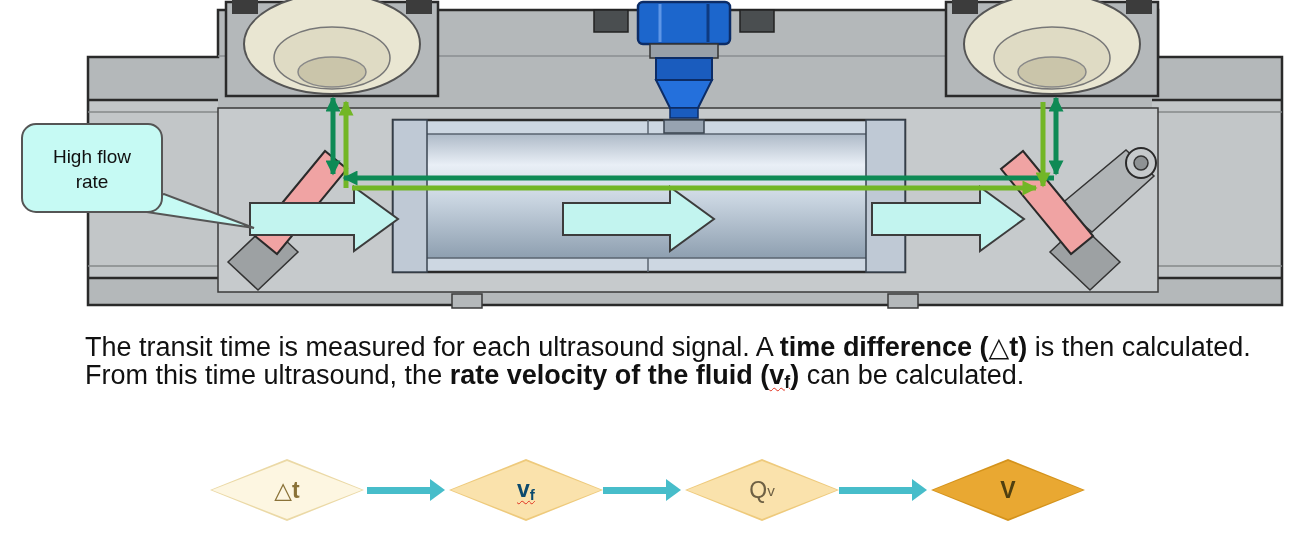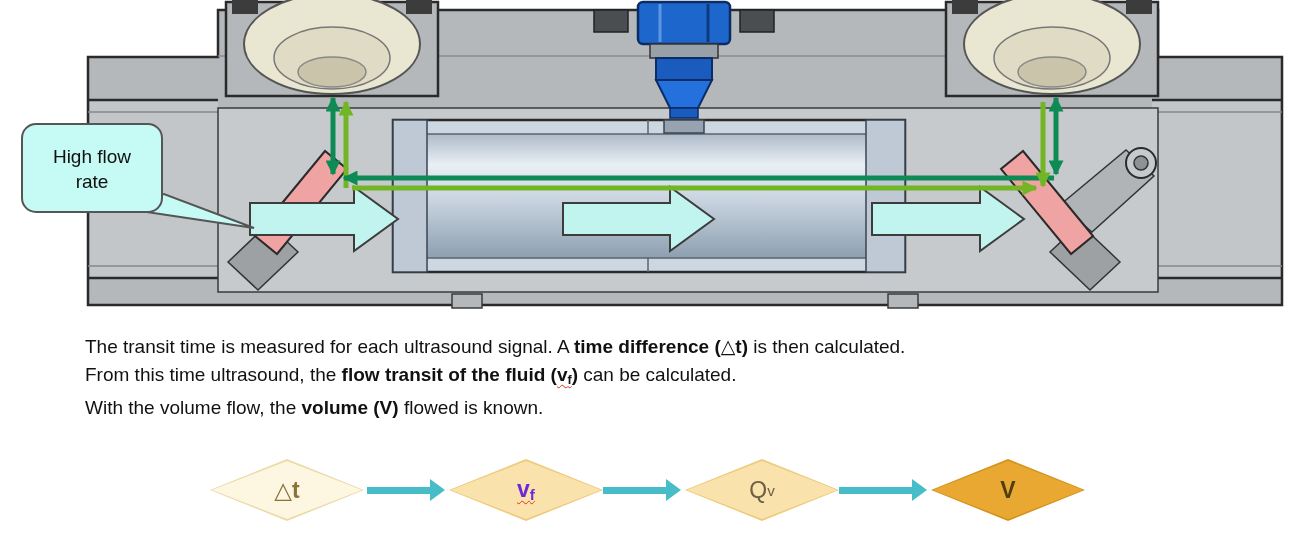--- a/index.html
+++ b/index.html
@@ -4,21 +4,21 @@
 <style>
   html,body { margin:0; padding:0; background:#fff; }
   .page {
     position:relative; width:1310px; height:535px; background:#ffffff;
     font-family:"Liberation Sans","DejaVu Sans",sans-serif; overflow:hidden; color:#111;
   }
   .diagram-wrap { position:absolute; left:0; top:0; width:1310px; height:322px;text-align:center; }
   svg text { font-family:"Liberation Sans","DejaVu Sans",sans-serif; }
   .sig { stroke-width:5; fill:none; }
 
-  .explanation { position:absolute; left:85px; top:333px; width:1180px; font-size:19px; line-height:28px; }
+  .explanation { position:absolute; left:85px; top:333px; width:1180px; font-size:27px; line-height:28px; }
   .explanation p { margin:0; }
   .explanation b { font-weight:bold; }
   .sub { font-size:0.66em; vertical-align:-0.22em; }
   .squiggle { text-decoration:underline wavy #e0301e; text-decoration-thickness:1px; text-underline-offset:3px; }
 
   .flowchart { position:absolute; left:0; top:0; width:1310px; height:535px; pointer-events:none; }
   .diamond { position:absolute; top:459px; width:154px; height:62px; }
   .d-outer { position:absolute; inset:0; clip-path:polygon(50% 0,100% 50%,50% 100%,0 50%); }
   .d-inner { position:absolute; inset:2px; clip-path:polygon(50% 0,100% 50%,50% 100%,0 50%); }
   .d-label { position:absolute; inset:0; display:flex; align-items:center; justify-content:center; font-size:23px; }
@@ -139,22 +139,21 @@
       <polygon points="120,208 164,194 254,228" stroke="#555" stroke-width="2" style="fill: rgb(198, 250, 244);"></polygon>
       <rect x="22" y="124" width="140" height="88" rx="14" stroke="#555" stroke-width="2" style="fill: rgb(198, 250, 244);"></rect>
       <text x="92" y="163" text-anchor="middle" font-size="19" fill="#101010">High flow</text>
       <text x="92" y="188" text-anchor="middle" font-size="19" fill="#101010">rate</text>
     </g>
   </svg>
   </div>
 
   <div class="explanation">
     <p><span>The transit time is measured for each ultrasound signal. A </span><b>time difference (△t)</b><span> is then calculated.</span></p>
-    <p><span>From this time ultrasound, the </span><b><span>flow transit of the fluid (</span><span class="squiggle"><span>v</span><span class="sub">f</span></span><span>)</span></b><span> can be calculated.</span></p>
-    <p><span>With the volume flow, the </span><b>volume (V)</b><span> flowed is known.</span></p>
+    <p><span>From this time ultrasound, the </span><b><span>rate velocity of the fluid (</span><span class="squiggle"><span>v</span><span class="sub">f</span></span><span>)</span></b><span> can be calculated.</span></p>
   </div>
 
   <div class="flowchart">
 
     <div class="diamond" style="left:210px">
       <div class="d-outer" style="background-color: rgb(235, 217, 166);">
           <div class="d-inner" style="background-color: rgb(253, 246, 225);"></div>
         </div>
       <div class="d-label bold" style="color: rgb(138, 114, 56);">
           <span>△t</span>
@@ -164,21 +163,21 @@
 
     <div class="fc-arrow" style="left:367px;width:78px">
       <div class="bar" style="background-color: rgb(71, 189, 202);"></div>
       <div class="head" style="border-left-color: rgb(71, 189, 202);"></div>
     </div>
 
     <div class="diamond" style="left:449px">
       <div class="d-outer" style="background-color: rgb(238, 202, 124);">
           <div class="d-inner" style="background-color: rgb(250, 226, 172);"></div>
         </div>
-      <div class="d-label bold" style="color: #6d28d9;">
+      <div class="d-label bold" style="color: #0c4a6e;">
           <span class="squiggle"><span>v</span><span class="sub">f</span></span>
         </div>
     </div>
 
     <div class="fc-arrow" style="left:603px;width:78px">
       <div class="bar" style="background-color: rgb(71, 189, 202);"></div>
       <div class="head" style="border-left-color: rgb(71, 189, 202);"></div>
     </div>
 
     <div class="diamond" style="left:685px">

